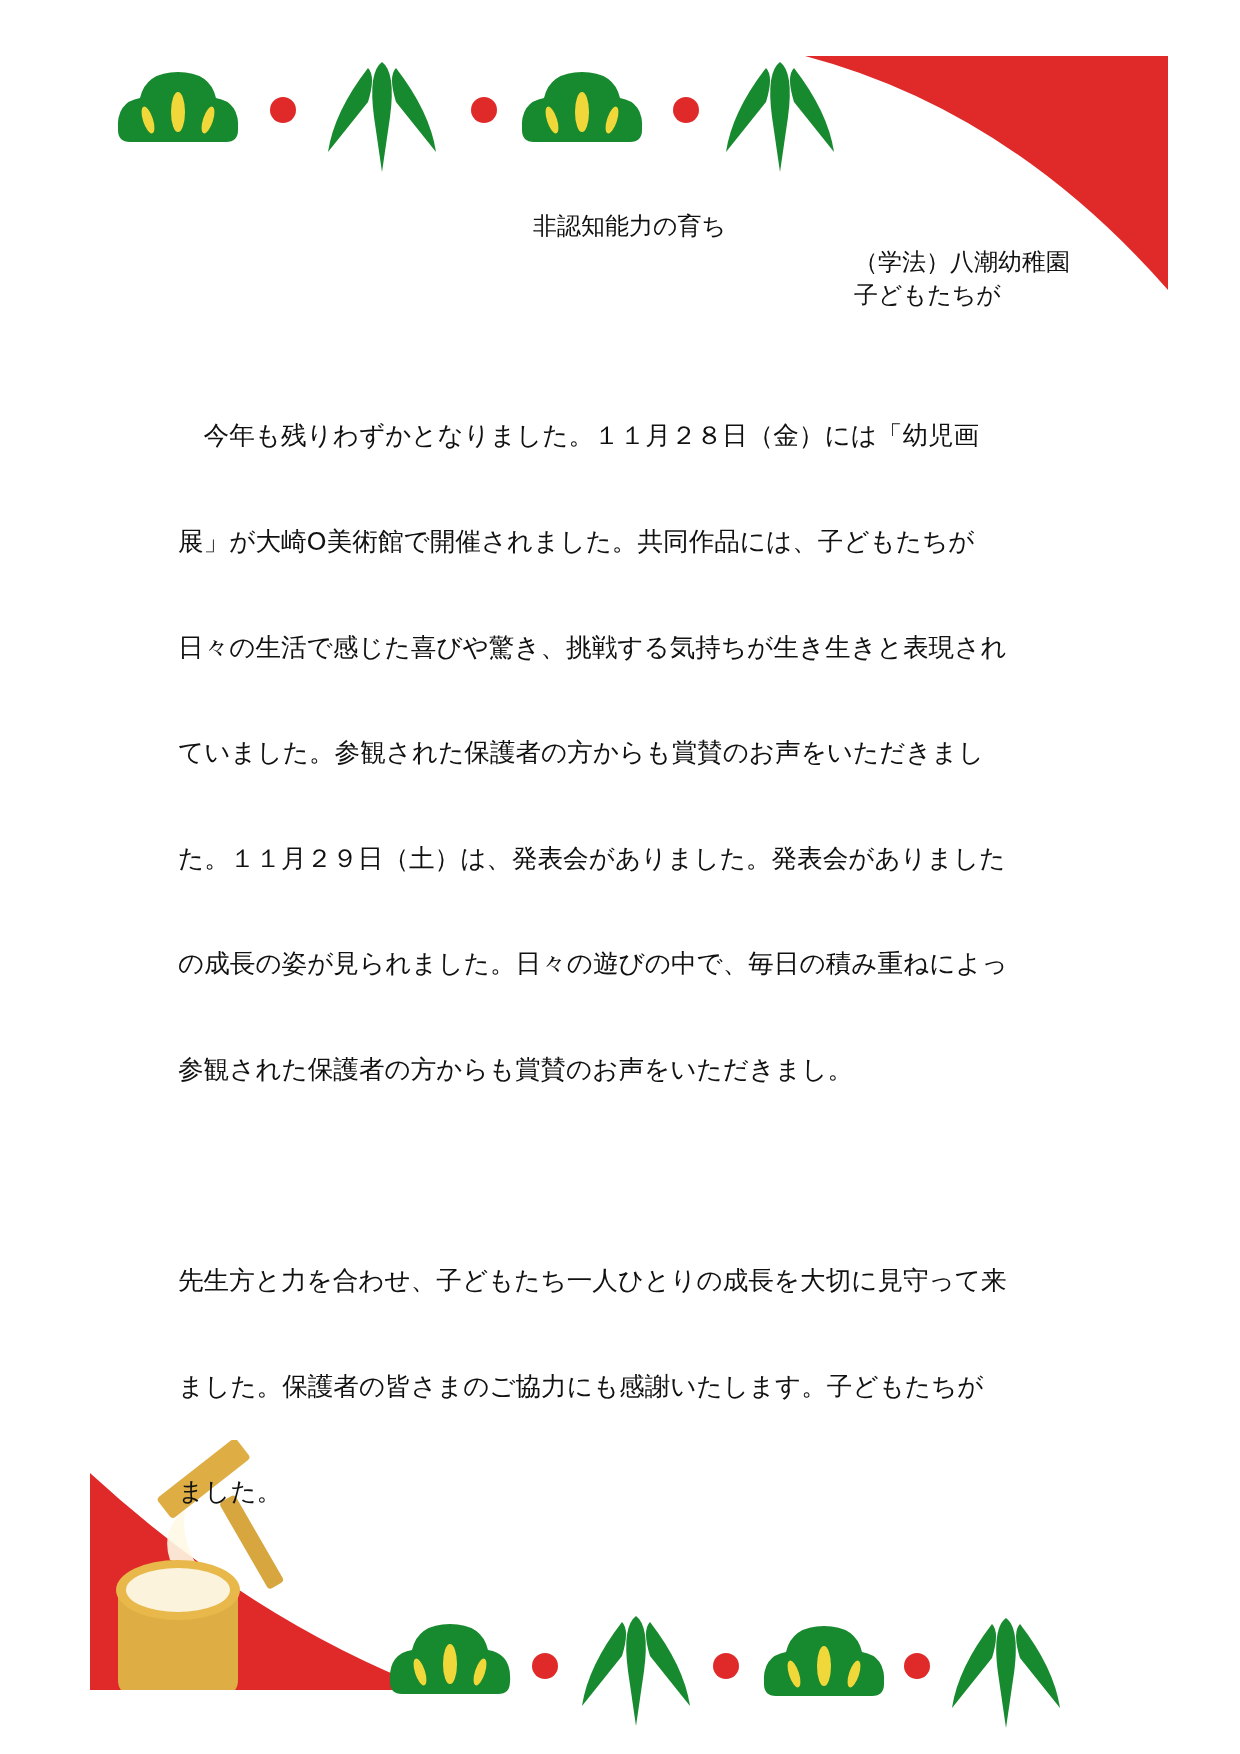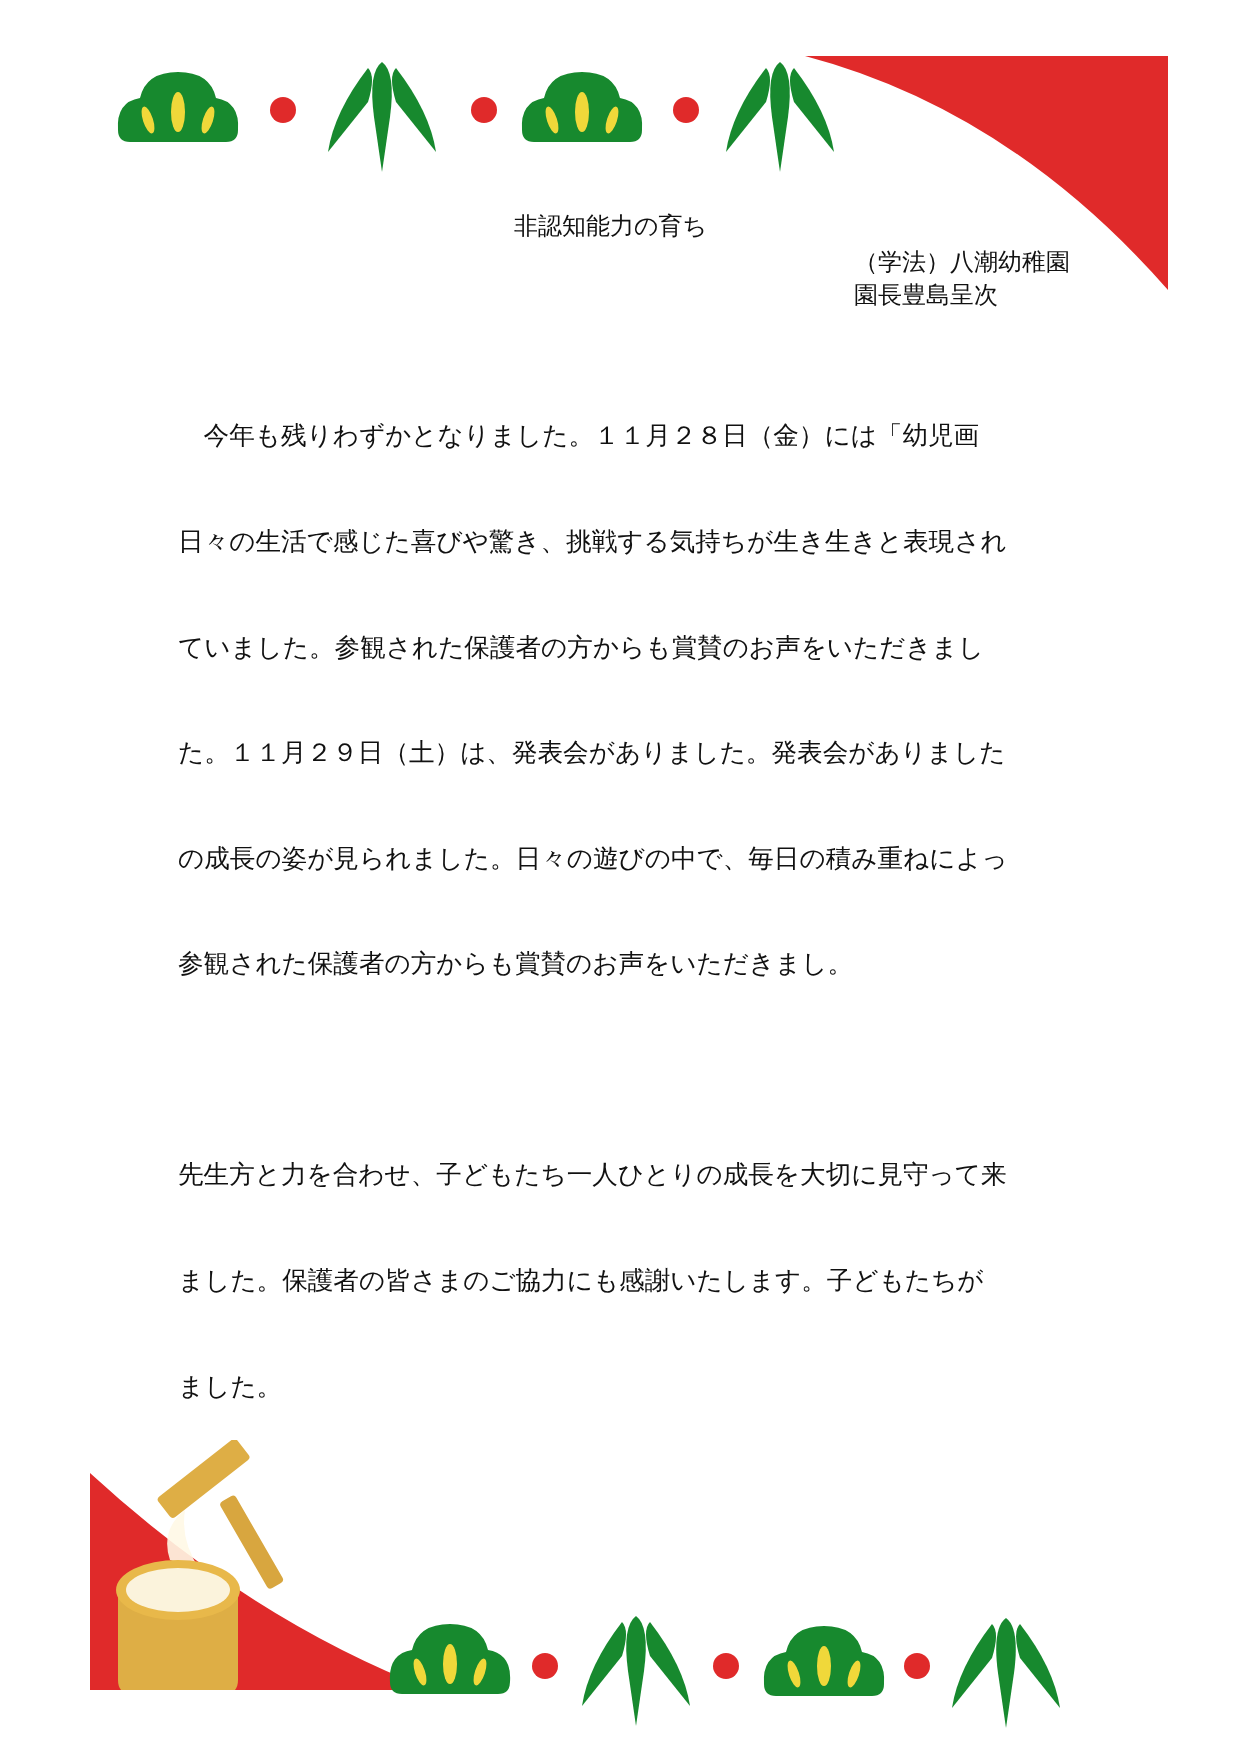--- a/index.html
+++ b/index.html
@@ -1,19 +1,19 @@
 <!DOCTYPE html>
 <html><head>
 <meta charset="utf-8">
 <style>
   html, body { margin: 0; padding: 0; background: #ffffff; }
   body { width: 1240px; height: 1754px; position: relative; overflow: hidden;
          font-family: "DejaVu Sans", "Liberation Sans", sans-serif; color: #111; }
   .deco { position: absolute; }
-  .title { position: absolute; left: 514px; top: 210px; font-size: 24px; letter-spacing: 0px; }
+  .title { position: absolute; left: 533px; top: 210px; font-size: 24px; letter-spacing: 0px; }
   .org { position: absolute; right: 170px; top: 246px; font-size: 24px; text-align: left; line-height: 33px; }
   .body-text { position: absolute; left: 178px; top: 348px; width: 880px; font-size: 25.6px; line-height: 35.2px; }
   .para { margin: 0 0 35px 0; white-space: pre-wrap; word-break: break-all; }
   .line { display: block; white-space: nowrap; }
 </style>
 </head>
 <body>
 
 <svg class="deco" style="left:0;top:0" width="1240" height="1754">
   <path d="M805,56 L1168,56 L1168,290 Q1010,110 805,56 Z" fill="#e02a2a"></path>
@@ -67,26 +67,27 @@
   <use href="#bamboo" x="578" y="36"></use>
   <use href="#dot" x="726" y="86"></use>
   <use href="#pine" x="764" y="44"></use>
   <use href="#dot" x="917" y="86"></use>
   <use href="#bamboo" x="948" y="38"></use>
 </svg>
 
 <div class="title">非認知能力の育ち</div>
 <div class="org">
   <div>（学法）八潮幼稚園</div>
-  <div>園長豊島呈次</div>
+  <div>子どもたちが</div>
 </div>
 
 <div class="body-text">
   <div class="para">
     <span class="line">　今年も残りわずかとなりました。１１月２８日（金）には「幼児画</span>
+    <span class="line">展」が大崎O美術館で開催されました。共同作品には、子どもたちが</span>
     <span class="line">日々の生活で感じた喜びや驚き、挑戦する気持ちが生き生きと表現され</span>
     <span class="line">ていました。参観された保護者の方からも賞賛のお声をいただきまし</span>
     <span class="line">た。１１月２９日（土）は、発表会がありました。発表会がありました</span>
     <span class="line">の成長の姿が見られました。日々の遊びの中で、毎日の積み重ねによっ</span>
     <span class="line">参観された保護者の方からも賞賛のお声をいただきまし。</span>
   </div>
   <div class="para">
     <span class="line">先生方と力を合わせ、子どもたち一人ひとりの成長を大切に見守って来</span>
     <span class="line">ました。保護者の皆さまのご協力にも感謝いたします。子どもたちが</span>
     <span class="line">ました。</span>

